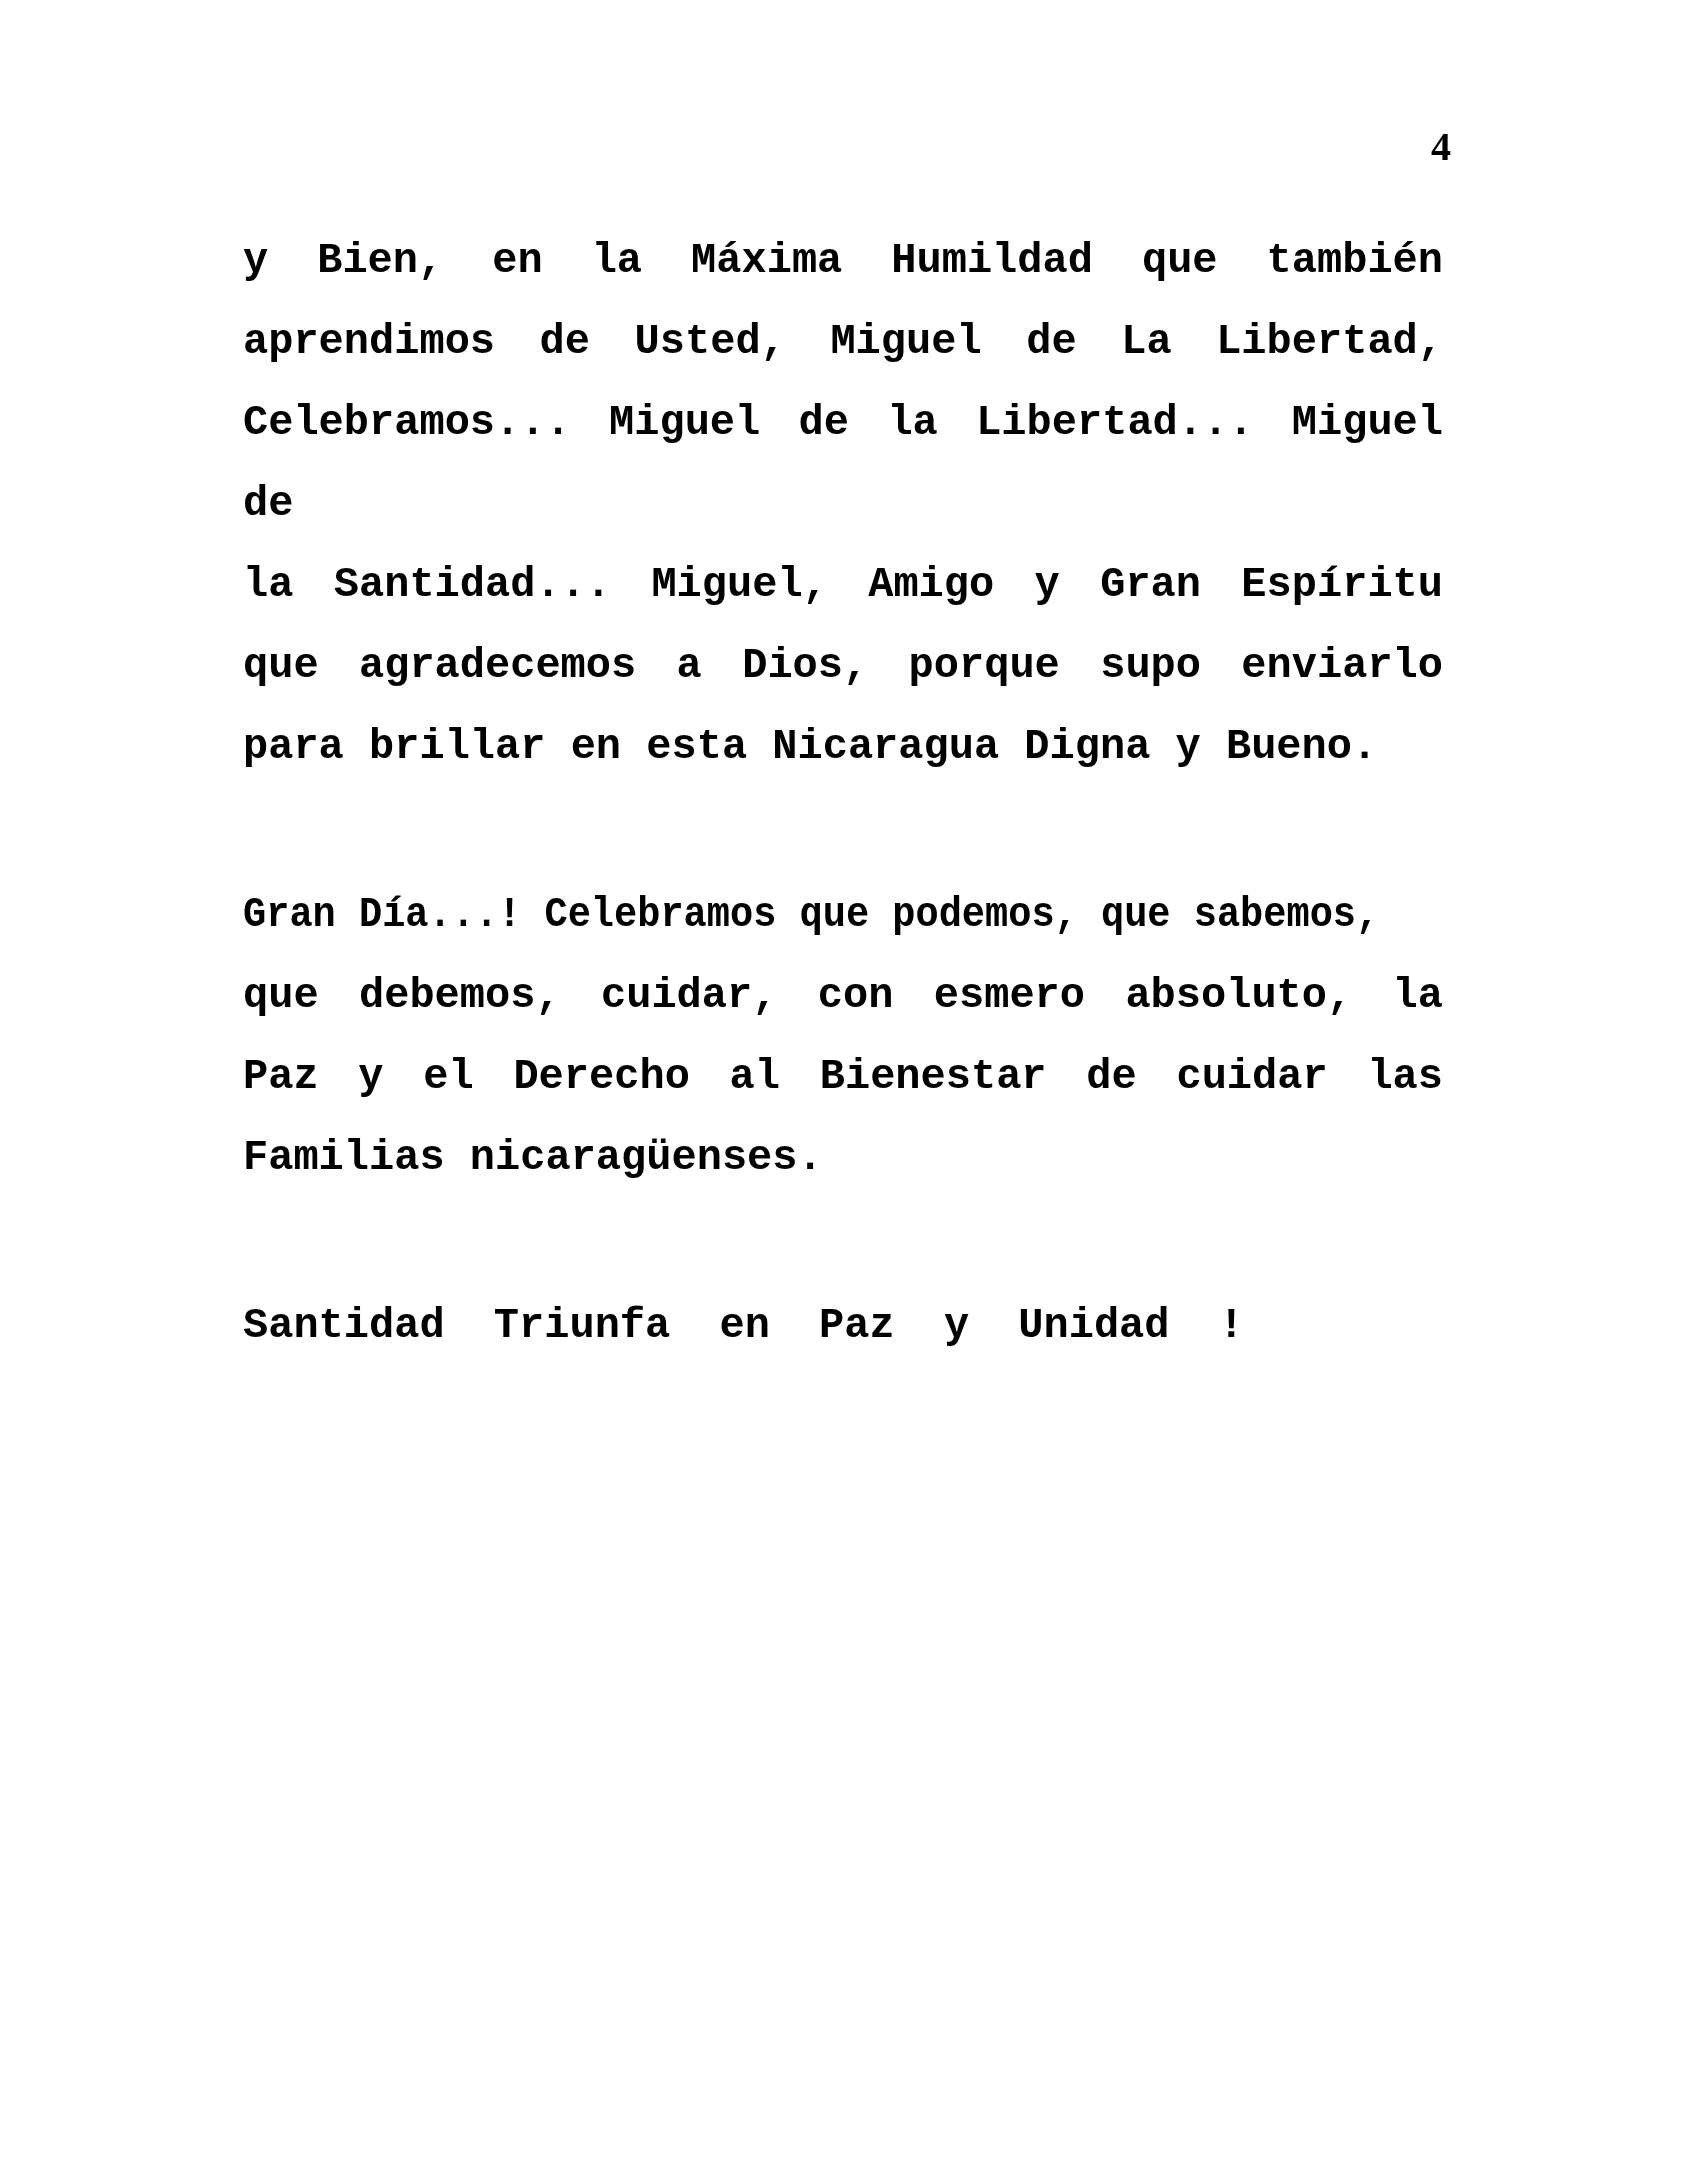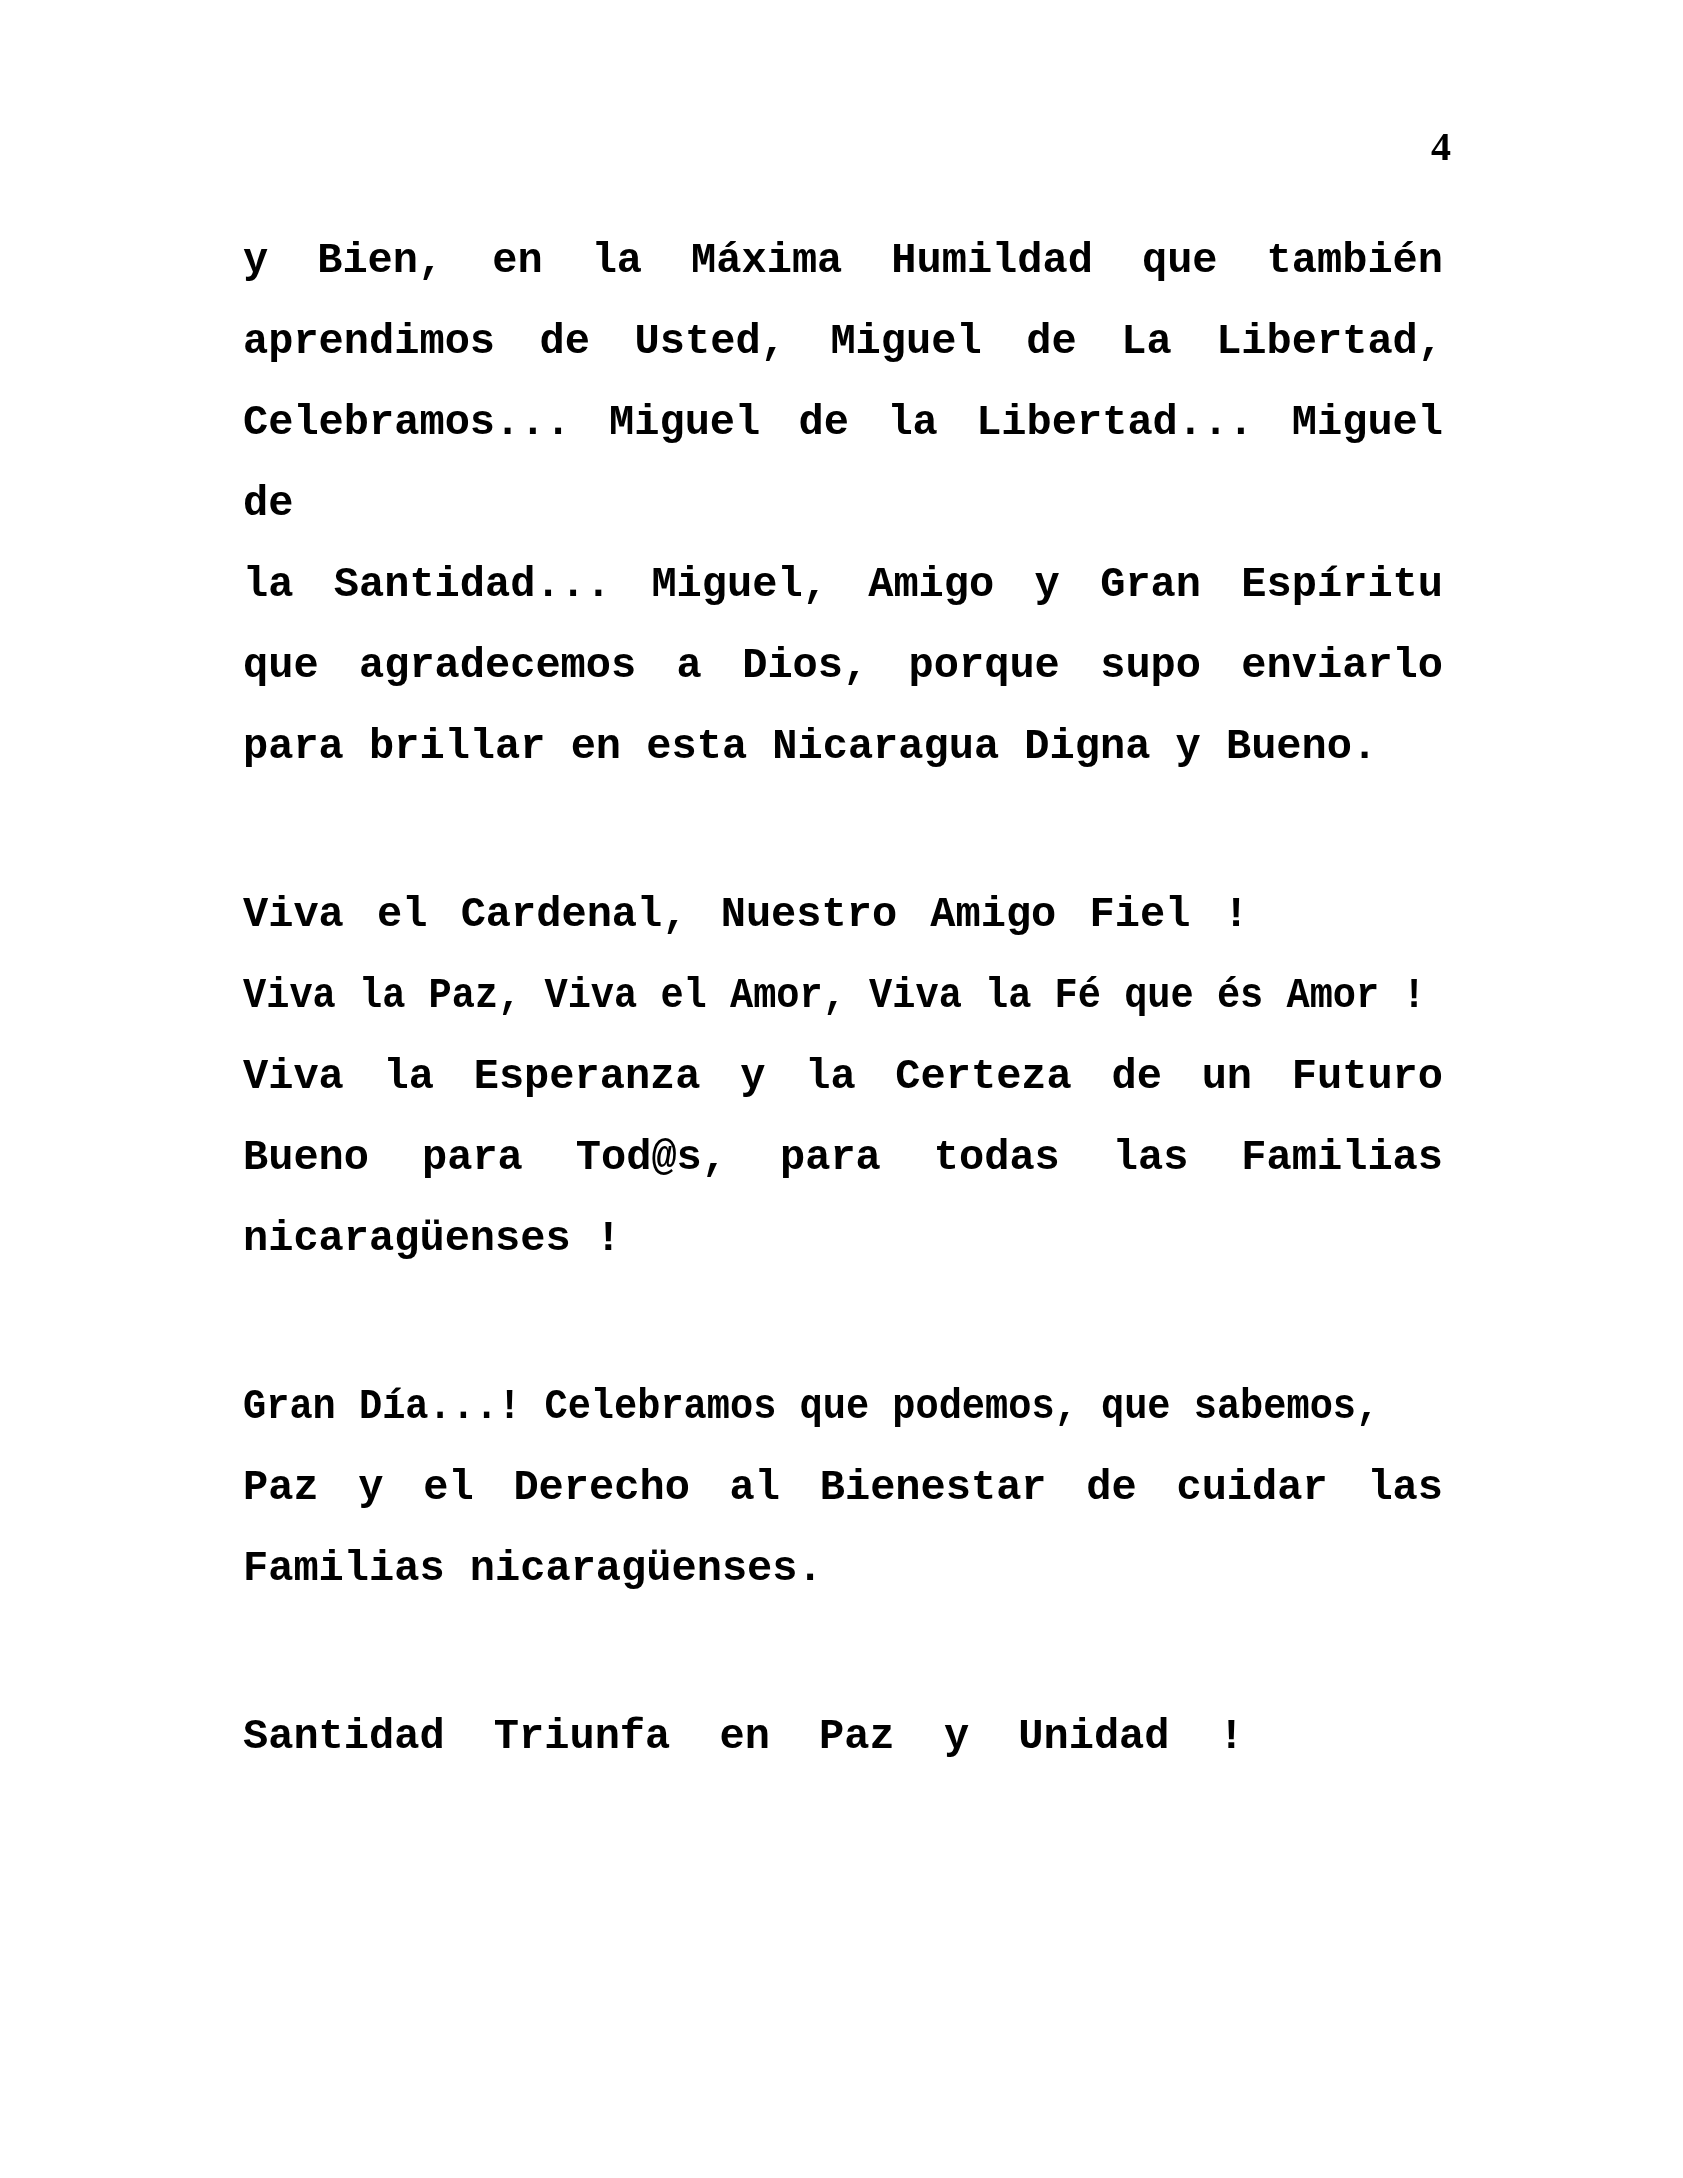--- a/index.html
+++ b/index.html
@@ -73,28 +73,22 @@
     <div class="paragraphs-start" id="paragraphs">
         <div class="paragraph">
           <div class="line justify">y Bien, en la Máxima Humildad que también</div>
           <div class="line justify">aprendimos de Usted, Miguel de La Libertad,</div>
           <div class="line justify">Celebramos... Miguel de la Libertad... Miguel de</div>
           <div class="line justify">la Santidad... Miguel, Amigo y Gran Espíritu</div>
           <div class="line justify">que agradecemos a Dios, porque supo enviarlo</div>
           <div class="line">para brillar en esta Nicaragua Digna y Bueno.</div>
         </div>
         <div class="paragraph">
-          <div class="line wide">Viva el Cardenal, Nuestro Amigo Fiel !</div>
-          <div class="line condensed">Viva la Paz, Viva el Amor, Viva la Fé que és Amor !</div>
-          <div class="line justify">Viva la Esperanza y la Certeza de un Futuro</div>
-          <div class="line justify">Bueno para Tod@s, para todas las Familias</div>
-          <div class="line">nicaragüenses !</div>
-        </div>
-        <div class="paragraph">
           <div class="line condensed">Gran Día...! Celebramos que podemos, que sabemos,</div>
+          <div class="line justify">que debemos, cuidar, con esmero absoluto, la</div>
           <div class="line justify">Paz y el Derecho al Bienestar de cuidar las</div>
           <div class="line">Familias nicaragüenses.</div>
         </div>
         <div class="paragraph">
           <div class="line xwide">Santidad Triunfa en Paz y Unidad !</div>
         </div>
       </div>
   </div>
 </div>
 

